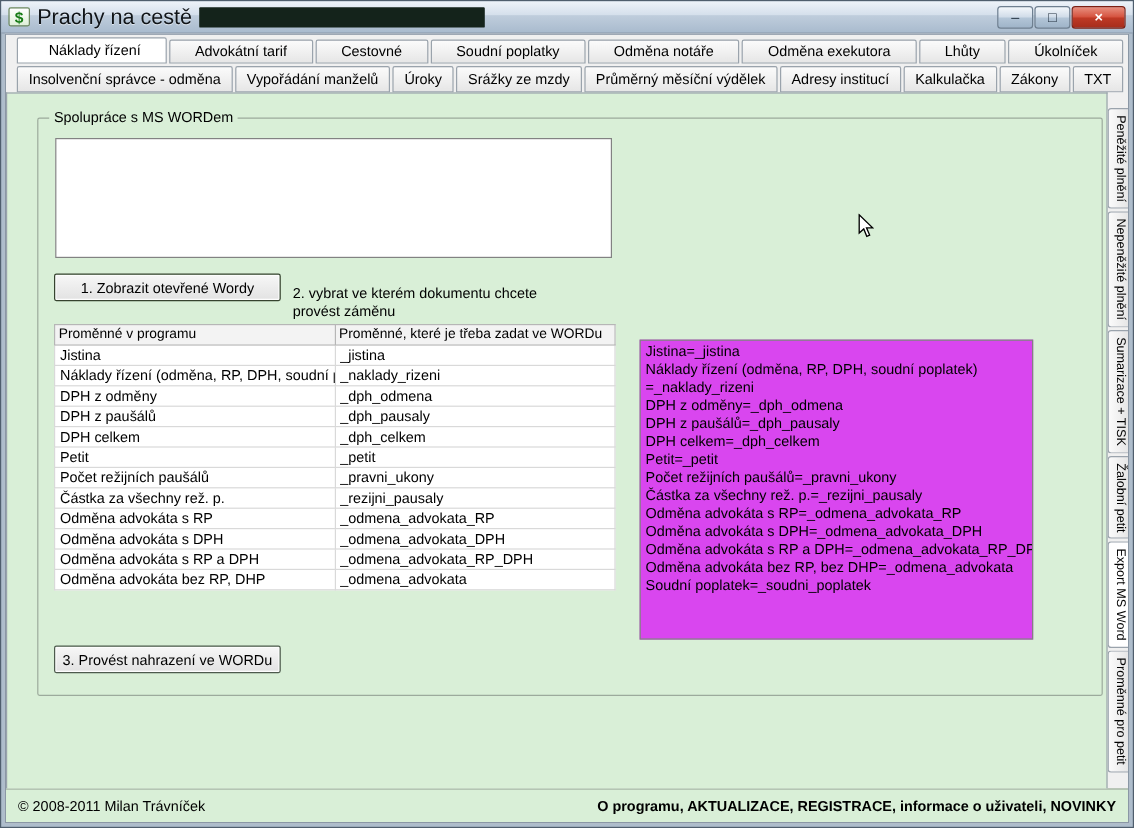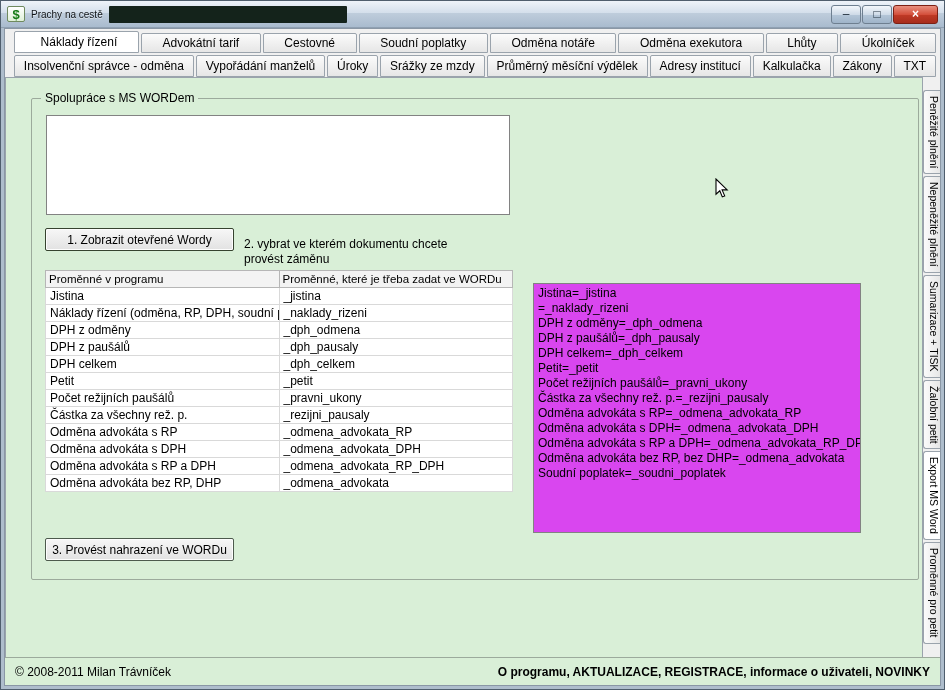--- a/index.html
+++ b/index.html
@@ -9,21 +9,21 @@
   .window { width:945px; height:690px; border:1px solid #4f5e6d; display:flex; flex-direction:column;
             background:#aebdcc; position:relative; overflow:hidden; }
 
   
   .titlebar { flex:0 0 27px; display:flex; align-items:center; gap:6px; padding:0 6px;
               background:linear-gradient(#eef3f9, #d4dfeb 45%, #bfcddc 46%, #a9bbce);
               border-bottom:1px solid #8fa0b2; }
   .app-icon { width:18px; height:16px; display:flex; align-items:center; justify-content:center;
               background:linear-gradient(#ffffff,#dff0d8); border:1px solid #6f8a5f; border-radius:2px;
               color:#157a15; font-weight:bold; font-size:13px; line-height:1; }
-  .title { font-size:10px; color:#101418; text-shadow:0 1px 0 rgba(255,255,255,.55); white-space:nowrap; }
+  .title { font-size:18px; color:#101418; text-shadow:0 1px 0 rgba(255,255,255,.55); white-space:nowrap; }
   .redacted { width:238px; height:17px; background:#14231b; border-radius:1px; }
   .win-controls { margin-left:auto; display:flex; gap:1px; align-items:center; }
   .wbtn { width:30px; height:19px; display:flex; align-items:center; justify-content:center;
           font-size:12px; line-height:1; color:#1c2a38; border:1px solid #6e7f90; border-radius:3px;
           background:linear-gradient(#f3f7fb,#cfdbe8 50%,#b4c6d8 51%,#9fb4c9); cursor:default; }
   .wbtn.close { width:45px; color:#fff; font-weight:bold; border-color:#7c2014;
           background:linear-gradient(#e89080,#d4503c 50%,#c03a26 51%,#a72d1c); }
 
   
   .frame { flex:1 1 auto; padding:0 3px 3px; display:flex; min-height:0; }
@@ -202,20 +202,21 @@
                   </tr>
                   <tr>
                     <td>Odměna advokáta bez RP, DHP</td>
                     <td>_odmena_advokata</td>
                   </tr>
                 </tbody>
             </table>
 
             <div class="mapping">
                 <div class="mline">Jistina=_jistina</div>
+                <div class="mline">Náklady řízení (odměna, RP, DPH, soudní poplatek)</div>
                 <div class="mline">=_naklady_rizeni</div>
                 <div class="mline">DPH z odměny=_dph_odmena</div>
                 <div class="mline">DPH z paušálů=_dph_pausaly</div>
                 <div class="mline">DPH celkem=_dph_celkem</div>
                 <div class="mline">Petit=_petit</div>
                 <div class="mline">Počet režijních paušálů=_pravni_ukony</div>
                 <div class="mline">Částka za všechny rež. p.=_rezijni_pausaly</div>
                 <div class="mline">Odměna advokáta s RP=_odmena_advokata_RP</div>
                 <div class="mline">Odměna advokáta s DPH=_odmena_advokata_DPH</div>
                 <div class="mline">Odměna advokáta s RP a DPH=_odmena_advokata_RP_DPH</div>

